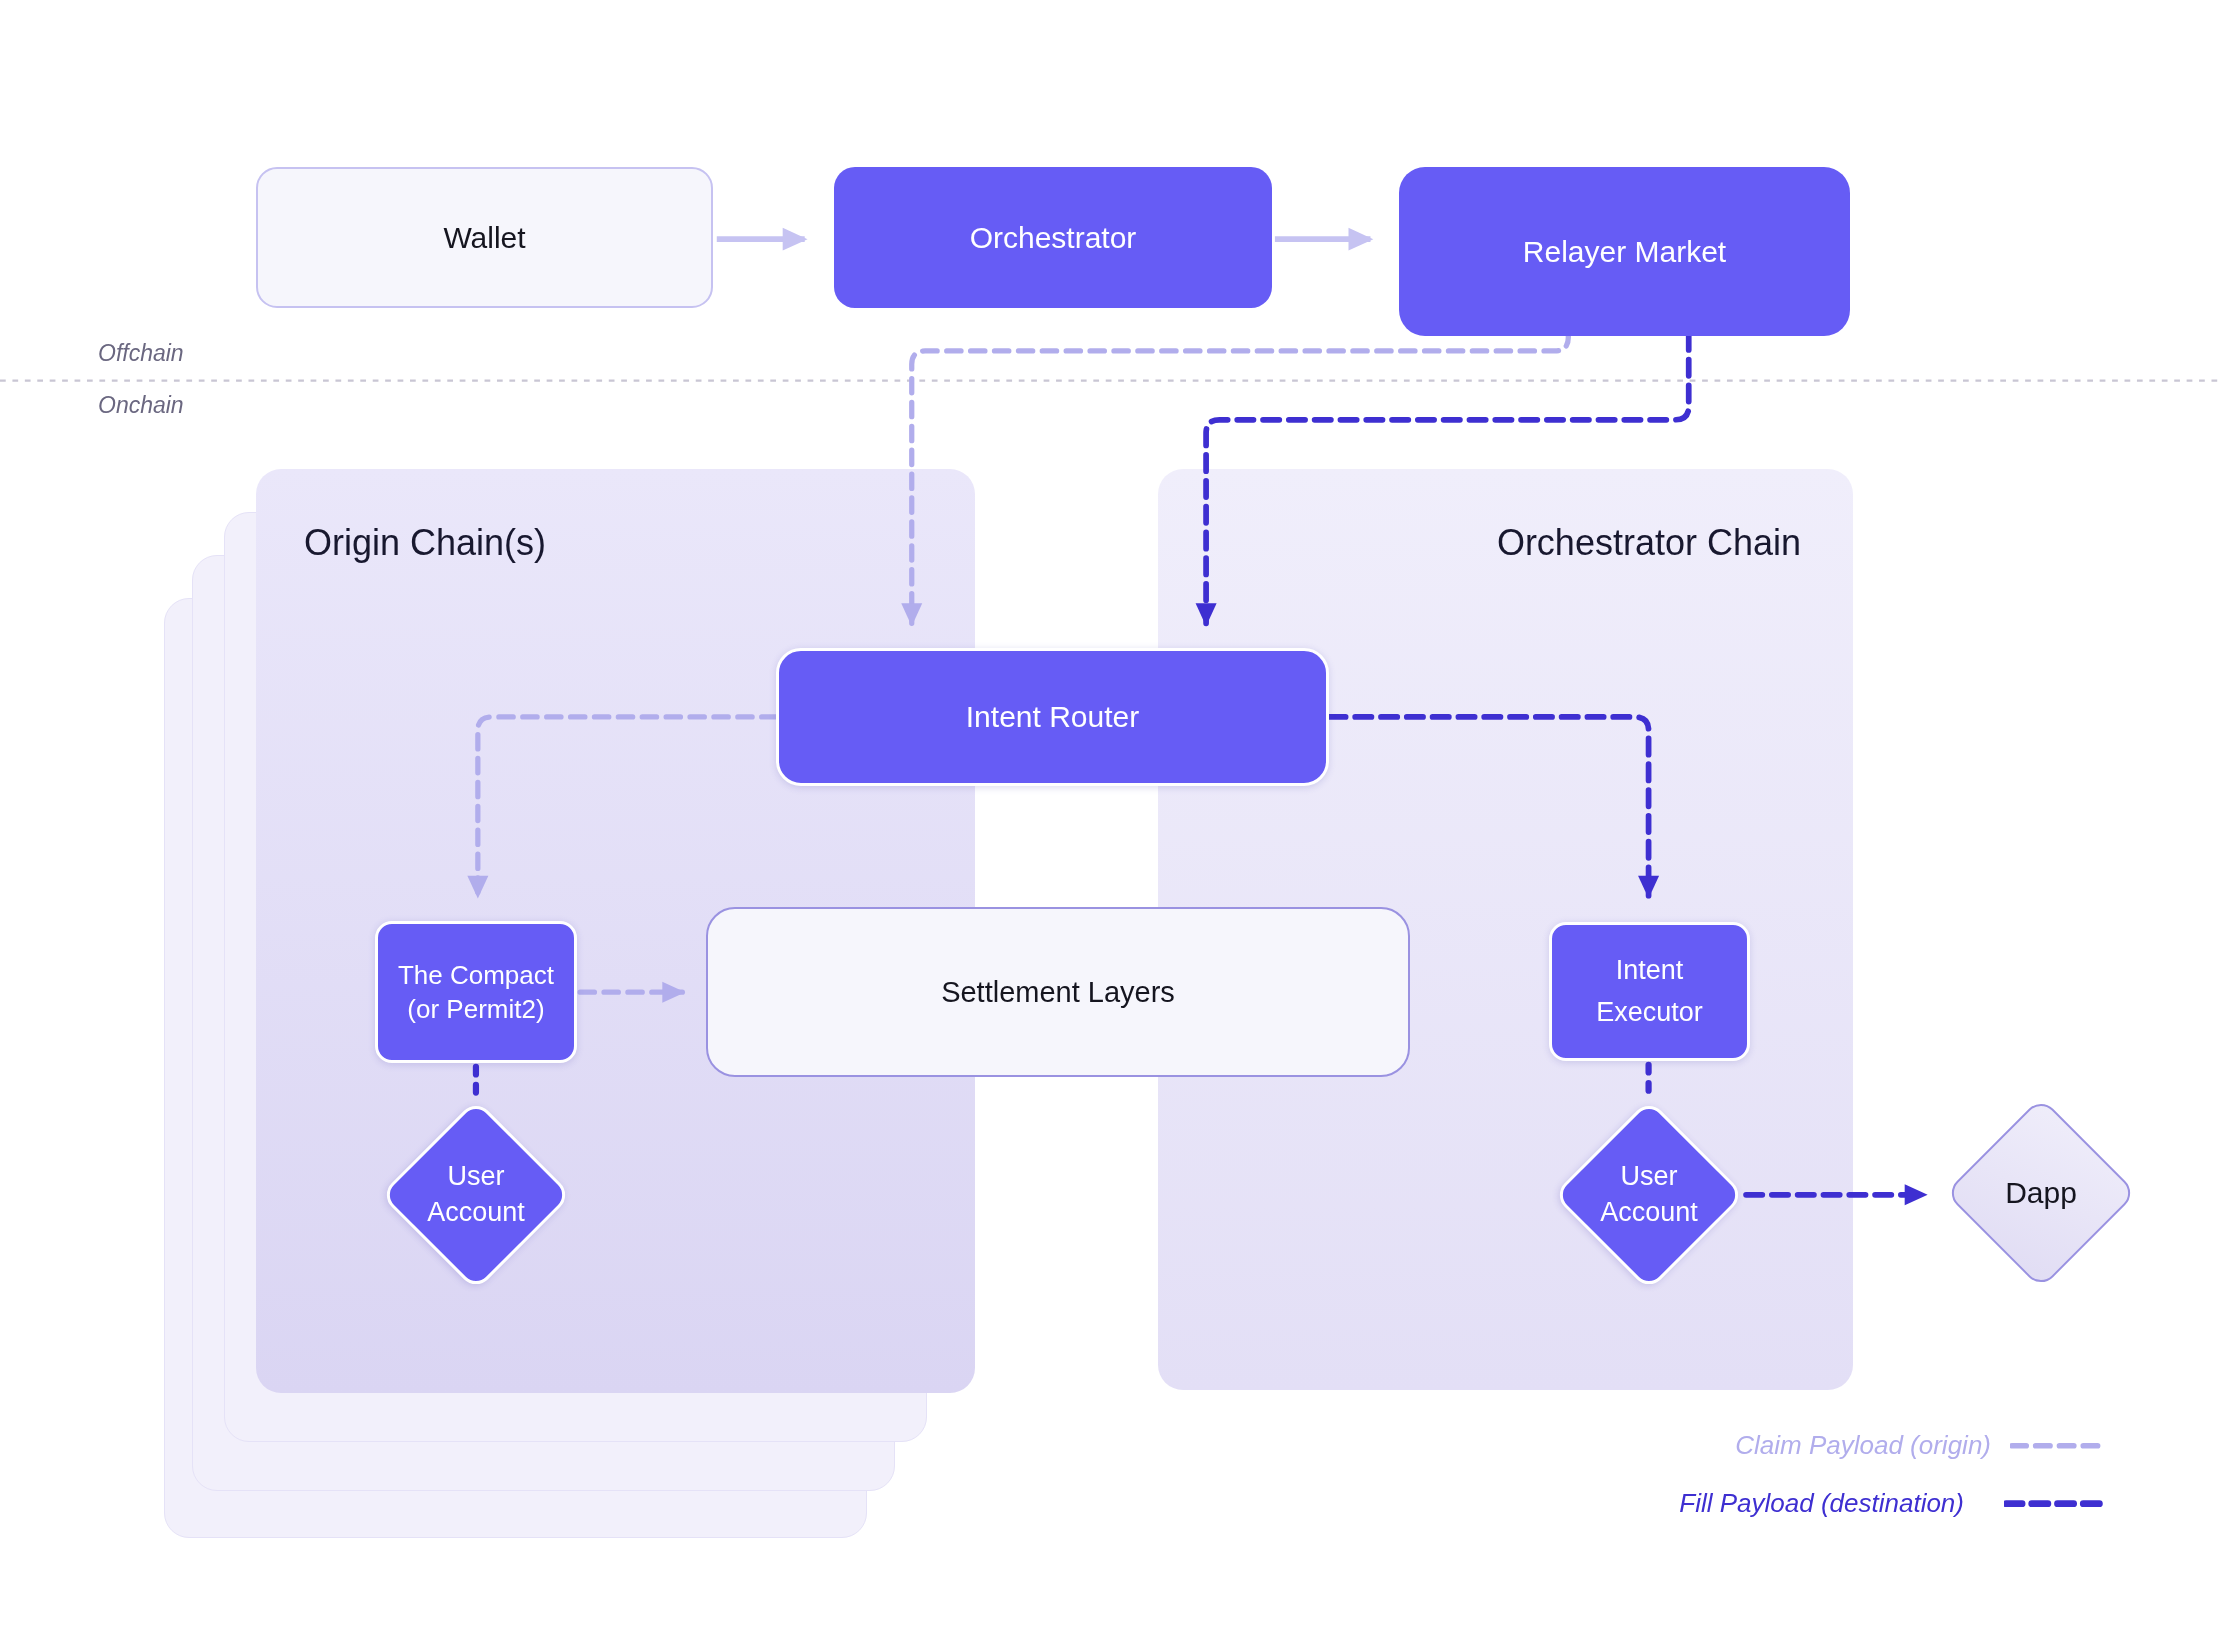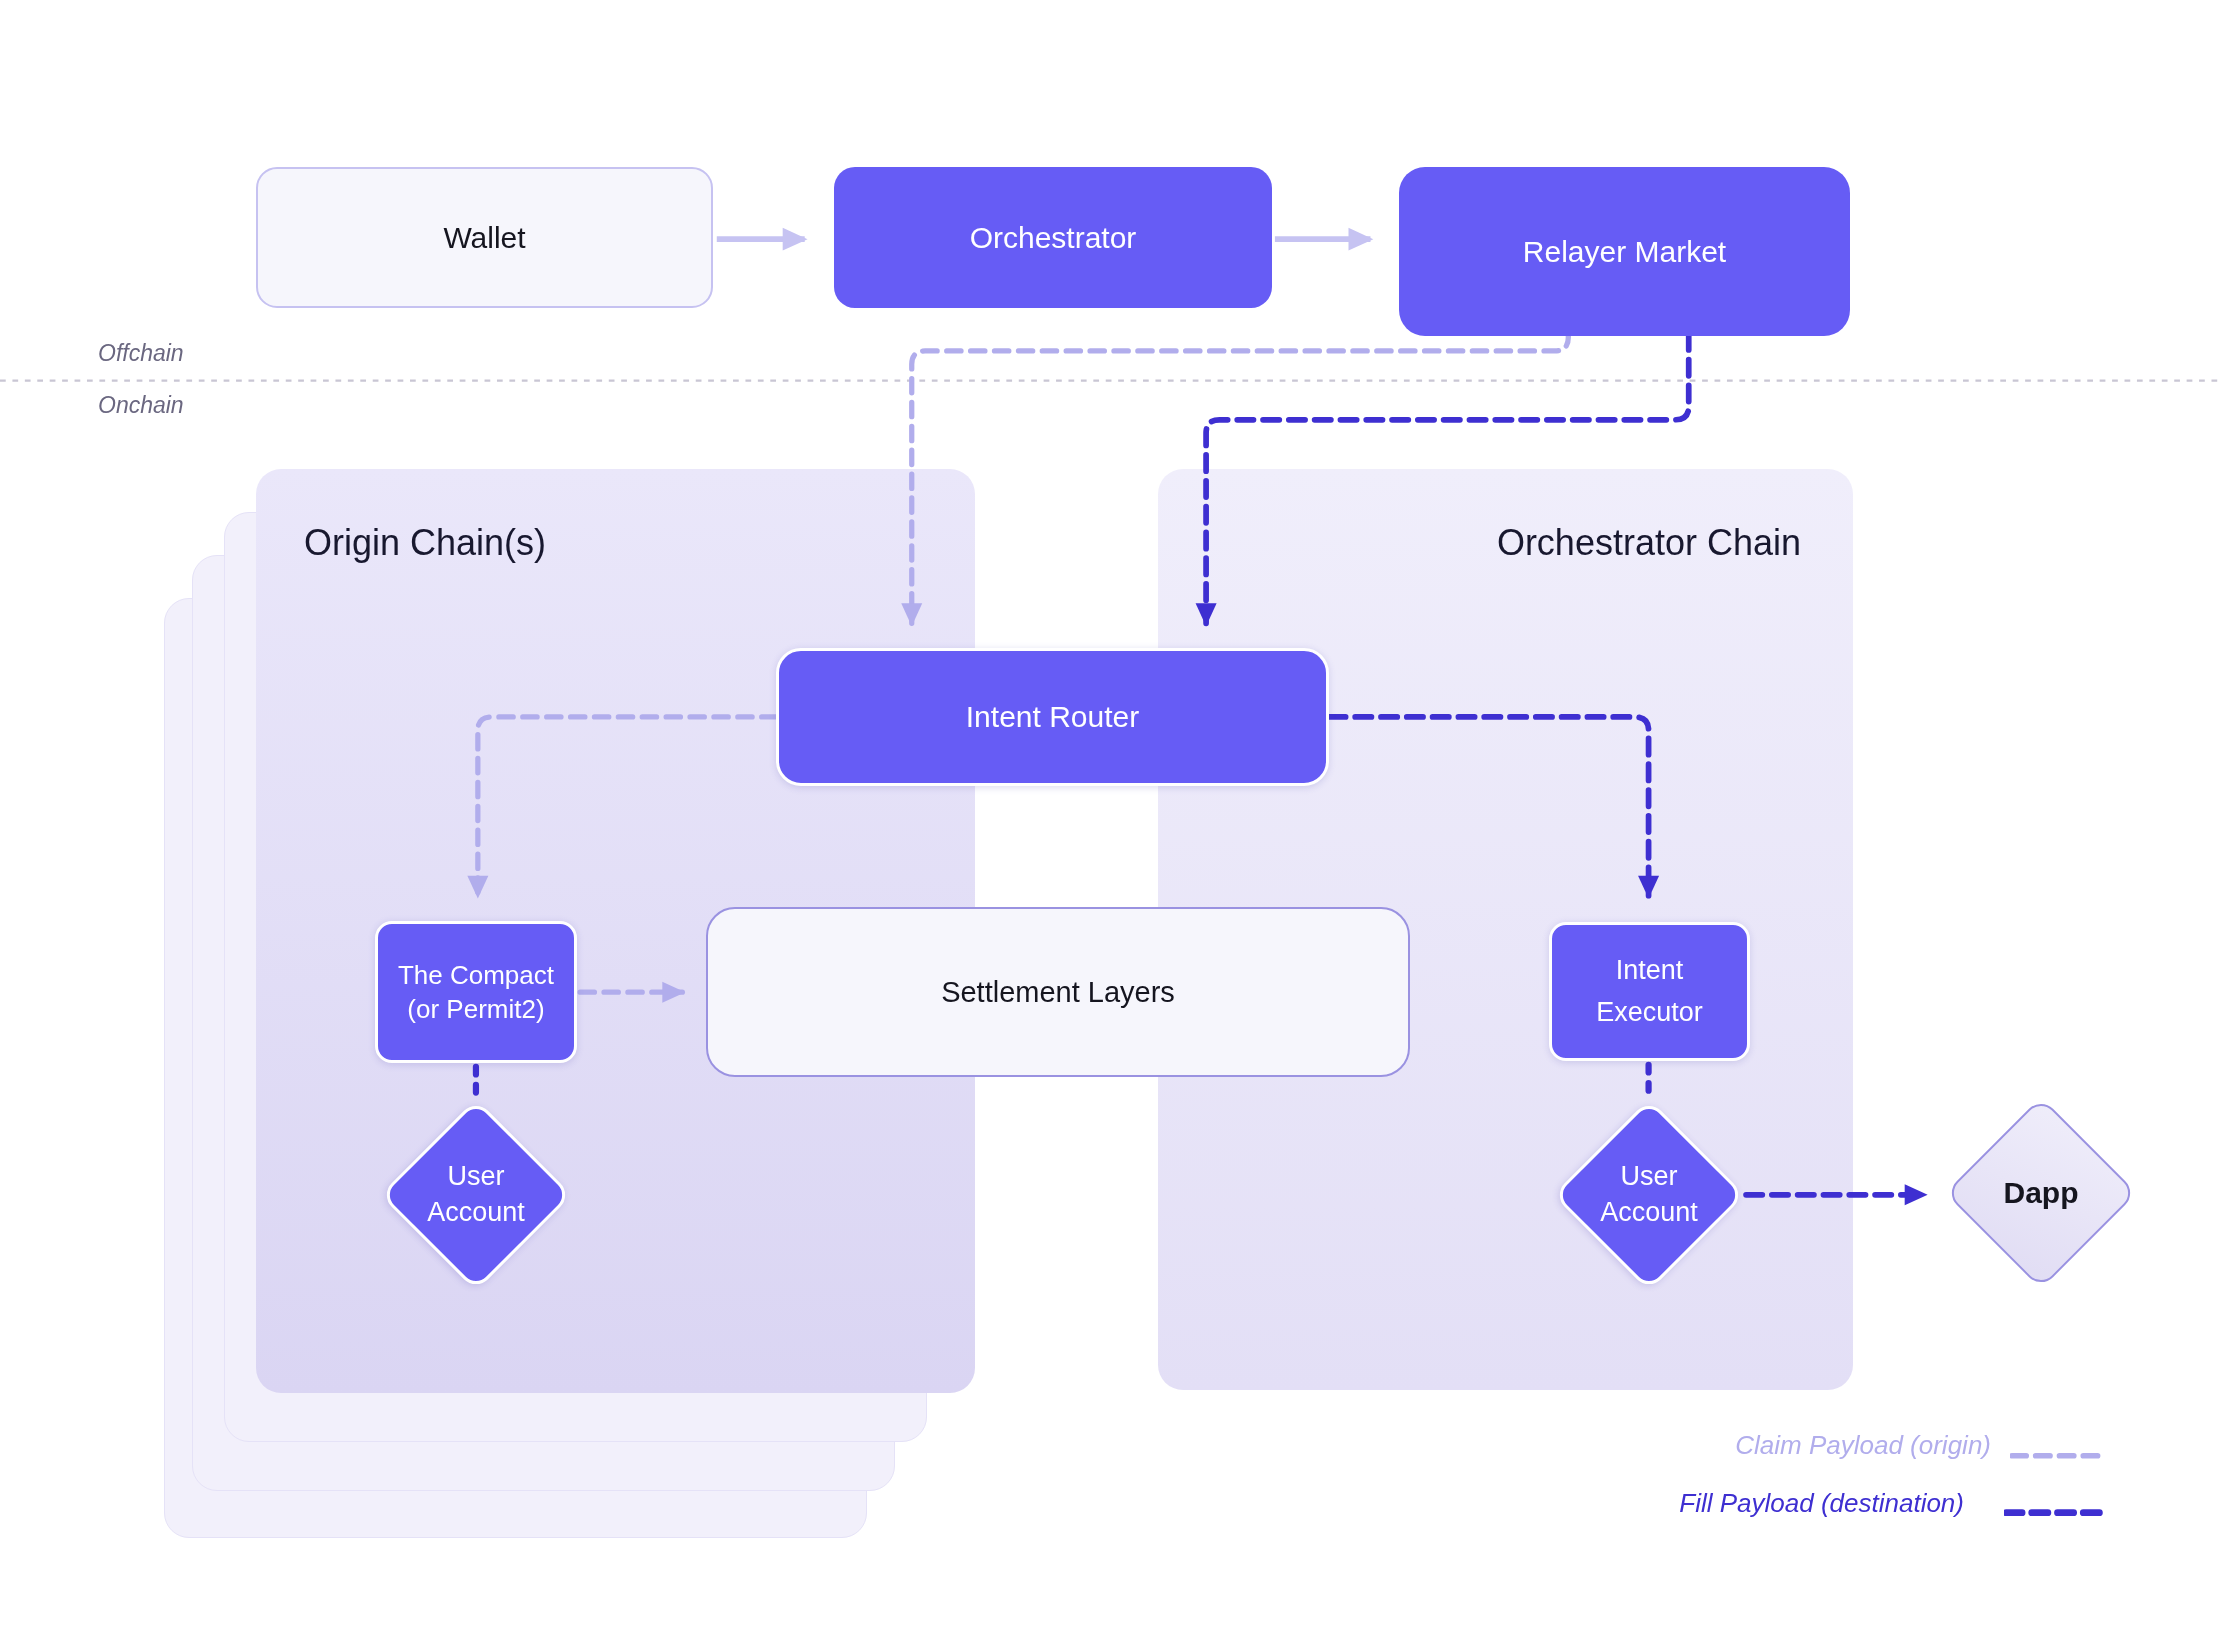--- a/index.html
+++ b/index.html
@@ -50,36 +50,36 @@
   .multiline{white-space:pre-line;line-height:1.32;}
   .spread{line-height:1.55;}
 
   
   .diamond-shape{width:136px;height:136px;border-radius:17px;transform:rotate(45deg);z-index:3;}
   .diamond-purple{background:var(--purple);border:3.3px solid #fff;box-shadow:0 1.9px 7.6px rgba(80,70,180,.2);}
   .diamond-light{background:linear-gradient(160deg,var(--dapp_from),var(--dapp_to));
     border:2.9px solid var(--settlement_border);}
   .diamond-label{width:210px;height:210px;display:flex;align-items:center;justify-content:center;
     text-align:center;color:#fff;font-size:27px;z-index:4;}
-  .diamond-label.dark-text{color:#15151f;font-size:30px;font-weight:bold;}
+  .diamond-label.dark-text{color:#15151f;font-size:30px;}
 
   .zone-label{font-style:italic;font-size:23px;color:var(--muted_text);}
 
   svg.wires{position:absolute;left:0;top:0;z-index:2;pointer-events:none;}
   .w-claim{stroke:var(--light);stroke-width:5.5;fill:none;stroke-dasharray:15 10;stroke-linecap:round;}
   .w-fill{stroke:var(--dark);stroke-width:6;fill:none;stroke-dasharray:17 10;stroke-linecap:round;}
   .w-dot{stroke:var(--dark);stroke-width:6.5;fill:none;stroke-dasharray:8 11;stroke-linecap:round;}
   .w-solid{stroke:var(--solid_arrow);stroke-width:6;fill:none;}
   .w-divider{stroke:var(--divider);stroke-width:2.5;stroke-dasharray:6 7;fill:none;}
   .mk-light{fill:var(--light);}
   .mk-dark{fill:var(--dark);}
   .mk-solid{fill:var(--solid_arrow);}
 
   .legend{position:absolute;right:113px;top:1430px;z-index:4;display:flex;flex-direction:column;gap:27px;}
-  .legend-row{display:flex;align-items:flex-end;justify-content:flex-end;gap:19px;
+  .legend-row{display:flex;align-items:center;justify-content:flex-end;gap:19px;
     font-style:italic;font-size:26px;}
   .legend-claim{color:var(--light);}
   .legend-fill{color:var(--dark);gap:40px;}
 </style>
 </head>
 <body>
 
 <div class="canvas">
 
   <div class="abs stack-layer" style="left:164px;top:598px;width:703px;height:940px;"></div>

